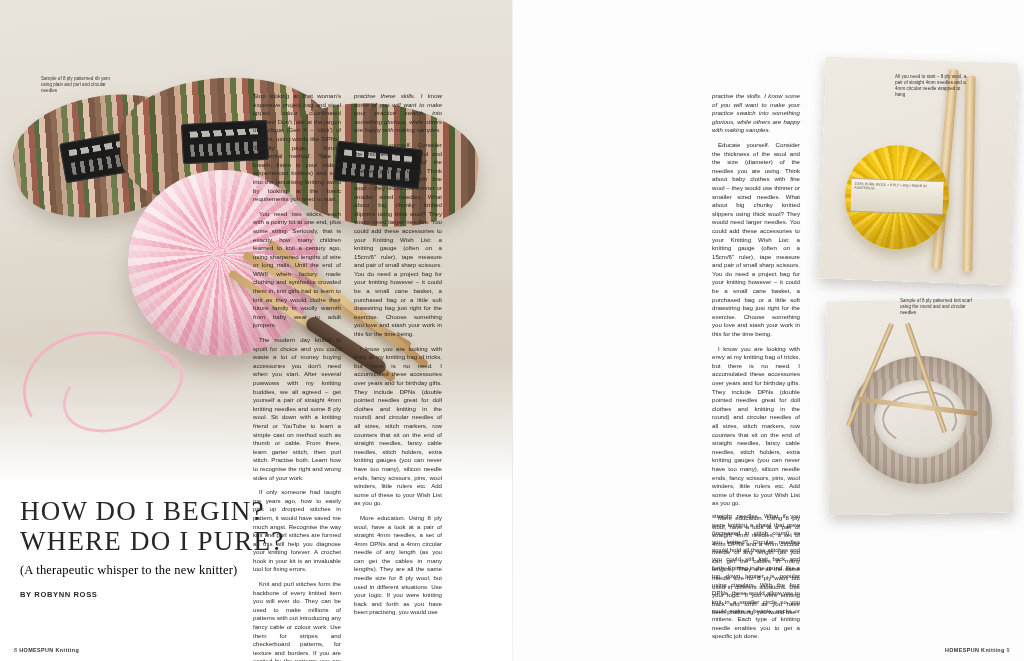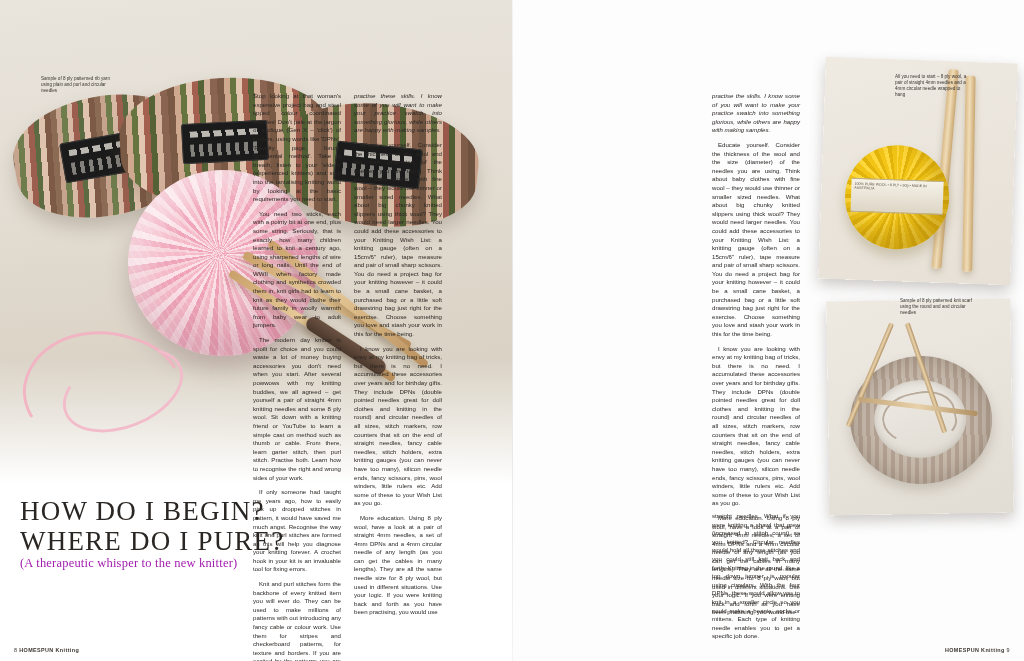--- a/index.html
+++ b/index.html
@@ -195,22 +195,23 @@
     font-family: "Liberation Serif", serif;
     color: #2a2623;
   }
   .headline .l1, .headline .l2 {
     font-size: 27px;
     letter-spacing: 1.2px;
     line-height: 30px;
     font-weight: 400;
   }
   .headline .sub {
+    margin-top: 7px;
     font-size: 12.5px;
-    color: #a21caf;
+    color: #000000;
     letter-spacing: .2px;
   }
   .headline .byline {
     margin-top: 12px;
     font-family: "Liberation Sans", sans-serif;
     font-size: 7.6px;
     font-weight: bold;
     letter-spacing: .6px;
     color: #2a2623;
   }
@@ -372,20 +373,21 @@
     <div class="needle n3"></div>
     <div class="hook-handle"></div>
   </div>
 
   <div class="caption" id="cap-left">Sample of 8 ply patterned rib yarn using plain and purl and circular needles</div>
 
   <div class="headline">
     <div class="l1">HOW DO I BEGIN?</div>
     <div class="l2">WHERE DO I PURE?</div>
     <div class="sub">(A therapeutic whisper to the new knitter)</div>
+    <div class="byline">BY ROBYNN ROSS</div>
   </div>
 
   <div class="col" id="col1">
     <p class="first">Stop looking at that woman's expensive project bag and steel tipped colour coordinated needles! Don't pale at the jargon of a clique (Gen X – 'click') of knitters, using words like 'DPNs', 'Ravelry page, forum, continental method'. Take a breath, listen to your 'elders' (experienced knitters) and step into the tantalising knitting world by looking at the basic requirements you need to start.</p>
     <p>You need two sticks, each with a pointy bit at one end, plus some string. Seriously, that is exactly how many children learned to knit a century ago, using sharpened lengths of wire or long nails. Until the end of WWII when factory made clothing and synthetics crowded them in, knit girls had to learn to knit as they would clothe their future family in woolly warmth from baby wear to adult jumpers.</p>
     <p>The modern day knitter is spoilt for choice and you could waste a lot of money buying accessories you don't need when you start. After several powwows with my knitting buddies, we all agreed – get yourself a pair of straight 4mm knitting needles and some 8 ply wool. Sit down with a knitting friend or YouTube to learn a simple cast on method such as thumb or cable. From there, learn garter stitch, then purl stitch. Practise both. Learn how to recognise the right and wrong sides of your work.</p>
     <p>If only someone had taught me years ago, how to easily pick up dropped stitches in pattern, it would have saved me much angst. Recognise the way knit and purl stitches are formed as this will help you diagnose your knitting forever. A crochet hook in your kit is an invaluable tool for fixing errors.</p>
     <p>Knit and purl stitches form the backbone of every knitted item you will ever do. They can be used to make millions of patterns with out introducing any fancy cable or colour work. Use them for stripes and checkerboard patterns, for texture and borders. If you are excited by the patterns you are able to create with just these two stitches, wait till you get your hands on a stitch dictionary!</p>
 
   </div>

